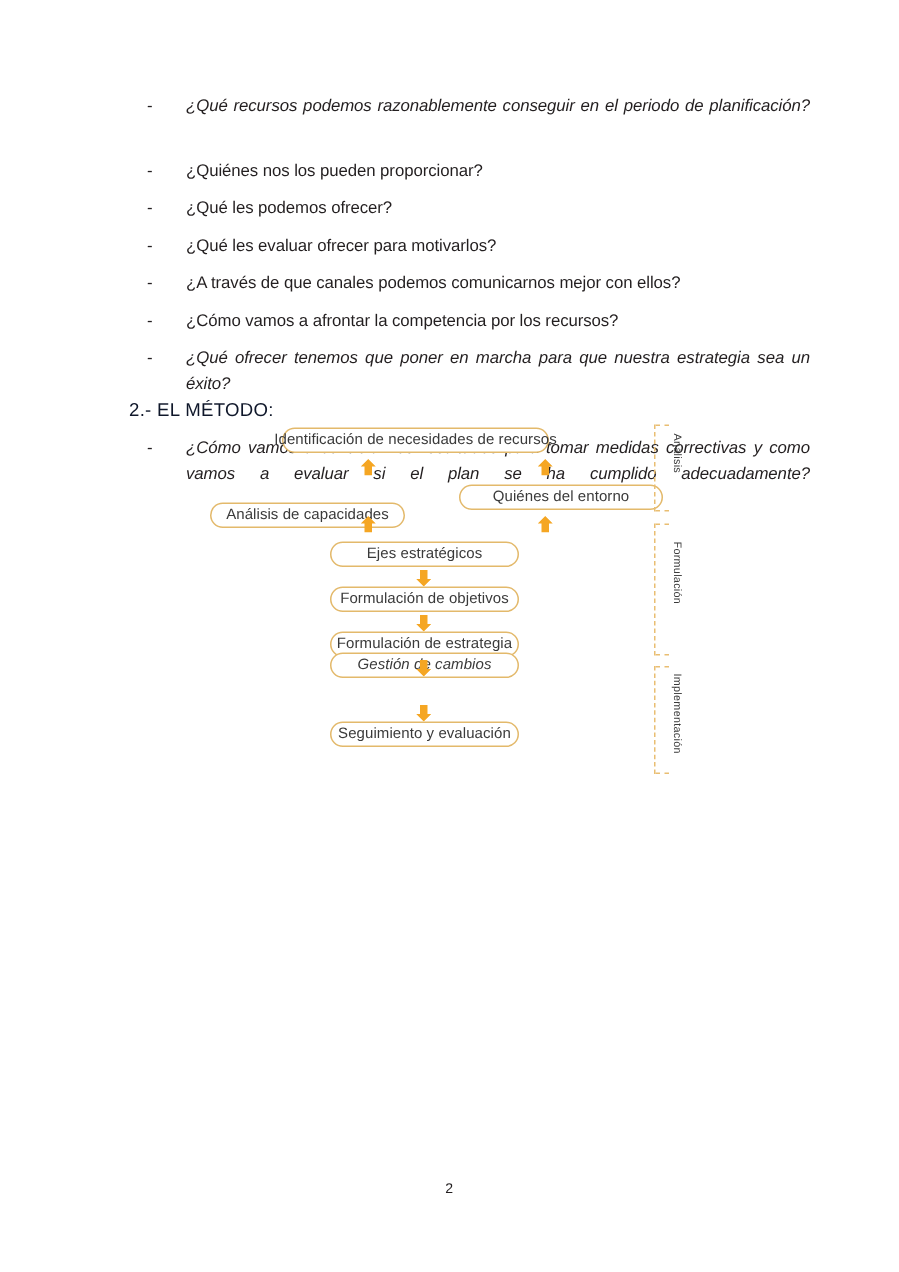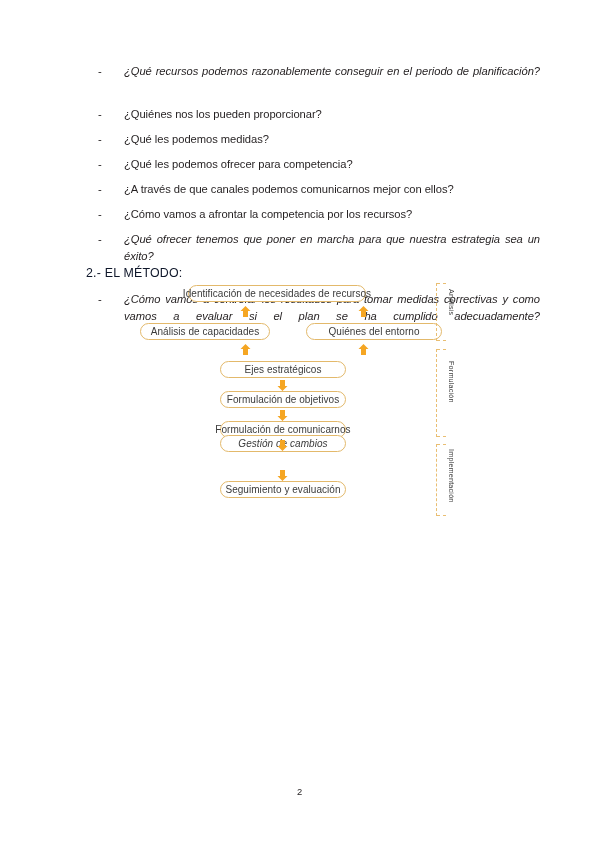--- a/index.html
+++ b/index.html
@@ -43,21 +43,21 @@
     border: 1px solid #e3b96b;
     border-radius: 9px;
     background: #ffffff;
     display: flex; align-items: center; justify-content: center;
     font-size: 10px; color: #3a3a3a;
     letter-spacing: 0.05px;
     white-space: nowrap;
   }
 
   .n-ident  { left: 68px;  top: 2px;   width: 178px; }
-  .n-cap    { left: 20px;  top: 40px;  width: 130px; text-align: right; }
+  .n-cap    { left: 20px;  top: 52px;  width: 130px; text-align: right; }
   .n-ent    { left: 186px; top: 40px;  width: 136px; }
   .n-ejes   { left: 100px; top: 78px;  width: 126px; }
   .n-obj    { left: 100px; top: 108px; width: 126px; }
   .n-estr   { left: 100px; top: 138px; width: 126px; }
   .n-gest   { left: 100px; top: 152px; width: 126px; font-style: italic; }
   .n-seg    { left: 100px; top: 198px; width: 126px; }
 
   
   .arrow { position: absolute; width: 11px; height: 11px; }
   .arrow svg { display: block; width: 11px; height: 11px; }
@@ -113,26 +113,26 @@
       <span class="bullet-text">¿Qué recursos podemos razonablemente conseguir en el periodo de planificación?</span>
     </div>
 
     <div class="bullet-row">
       <span class="bullet-dash">-</span>
       <span class="bullet-text">¿Quiénes nos los pueden proporcionar?</span>
     </div>
 
     <div class="bullet-row">
       <span class="bullet-dash">-</span>
-      <span class="bullet-text">¿Qué les podemos medidas?</span>
-    </div>
-
-    <div class="bullet-row">
-      <span class="bullet-dash">-</span>
-      <span class="bullet-text">¿Qué les podemos ofrecer para competencia?</span>
+      <span class="bullet-text">¿Qué les podemos ofrecer?</span>
+    </div>
+
+    <div class="bullet-row">
+      <span class="bullet-dash">-</span>
+      <span class="bullet-text">¿Qué les evaluar ofrecer para motivarlos?</span>
     </div>
 
     <div class="bullet-row">
       <span class="bullet-dash">-</span>
       <span class="bullet-text">¿A través de que canales podemos comunicarnos mejor con ellos?</span>
     </div>
 
     <div class="bullet-row">
       <span class="bullet-dash">-</span>
       <span class="bullet-text">¿Cómo vamos a afrontar la competencia por los recursos?</span>
@@ -152,21 +152,21 @@
 
   <div class="section-heading">2.- EL MÉTODO:</div>
 
   <div class="diagram">
 
     <div class="node n-ident">Identificación de necesidades de recursos</div>
     <div class="node n-cap">Análisis de capacidades</div>
     <div class="node n-ent">Quiénes del entorno</div>
     <div class="node n-obj">Formulación de objetivos</div>
     <div class="node n-ejes">Ejes estratégicos</div>
-    <div class="node n-estr">Formulación de comunicarnos</div>
+    <div class="node n-estr">Formulación de estrategia</div>
     <div class="node n-gest">Gestión de cambios</div>
     <div class="node n-seg">Seguimiento y evaluación</div>
 
     <div class="arrow a-up-l1">
       <svg viewBox="0 0 11 11">
           <path d="M5.5 0 L10.5 5 L8 5 L8 11 L3 11 L3 5 L0.5 5 Z" fill="#f5a623"></path>
         </svg>
     </div>
     <div class="arrow a-up-r1">
       <svg viewBox="0 0 11 11">

